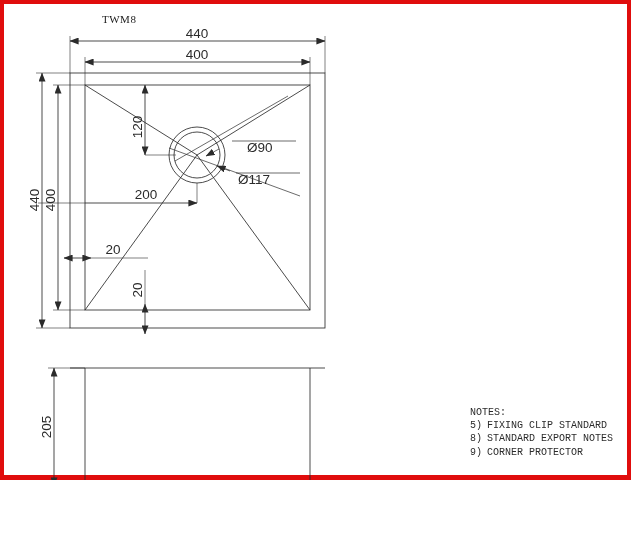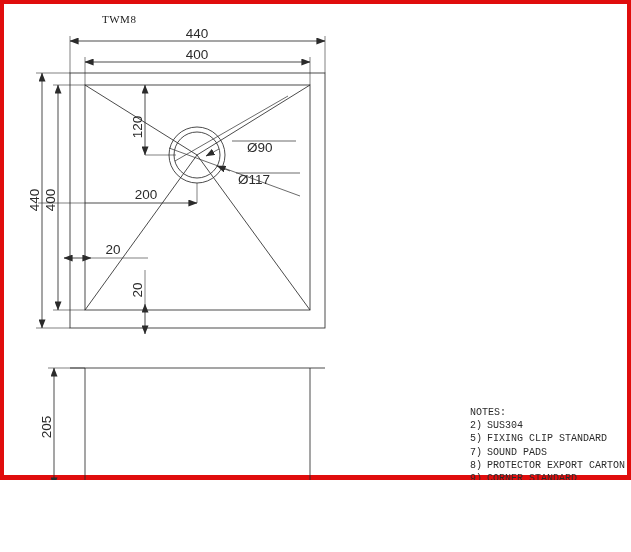--- a/index.html
+++ b/index.html
@@ -203,25 +203,23 @@
       <text x="238" y="184" text-anchor="start">Ø117</text>
 
       <text x="51" y="427" text-anchor="middle" transform="rotate(-90 51 427)">205</text>
     </g>
   </svg>
 
   <div class="title-text">TWM8</div>
 
   <div class="notes-block">
     <span class="nrow">NOTES:</span>
-    <span class="nrow"><span class="nnum">2)</span><span>SUS304</span></span>
     <span class="nrow"><span class="nnum">5)</span><span>FIXING CLIP STANDARD</span></span>
-    <span class="nrow"><span class="nnum">7)</span><span>SOUND PADS</span></span>
-    <span class="nrow"><span class="nnum">8)</span><span>PROTECTOR EXPORT CARTON</span></span>
-    <span class="nrow"><span class="nnum">9)</span><span>CORNER STANDARD</span></span>
+    <span class="nrow"><span class="nnum">8)</span><span>STANDARD EXPORT NOTES</span></span>
+    <span class="nrow"><span class="nnum">9)</span><span>CORNER PROTECTOR</span></span>
   </div>
 
   <div class="ghost-row">
     <span class="ghost-a">— - —</span>
     <span class="ghost-b">—  ▪▪</span>
   </div>
 
 </div>
 
 </body></html>

